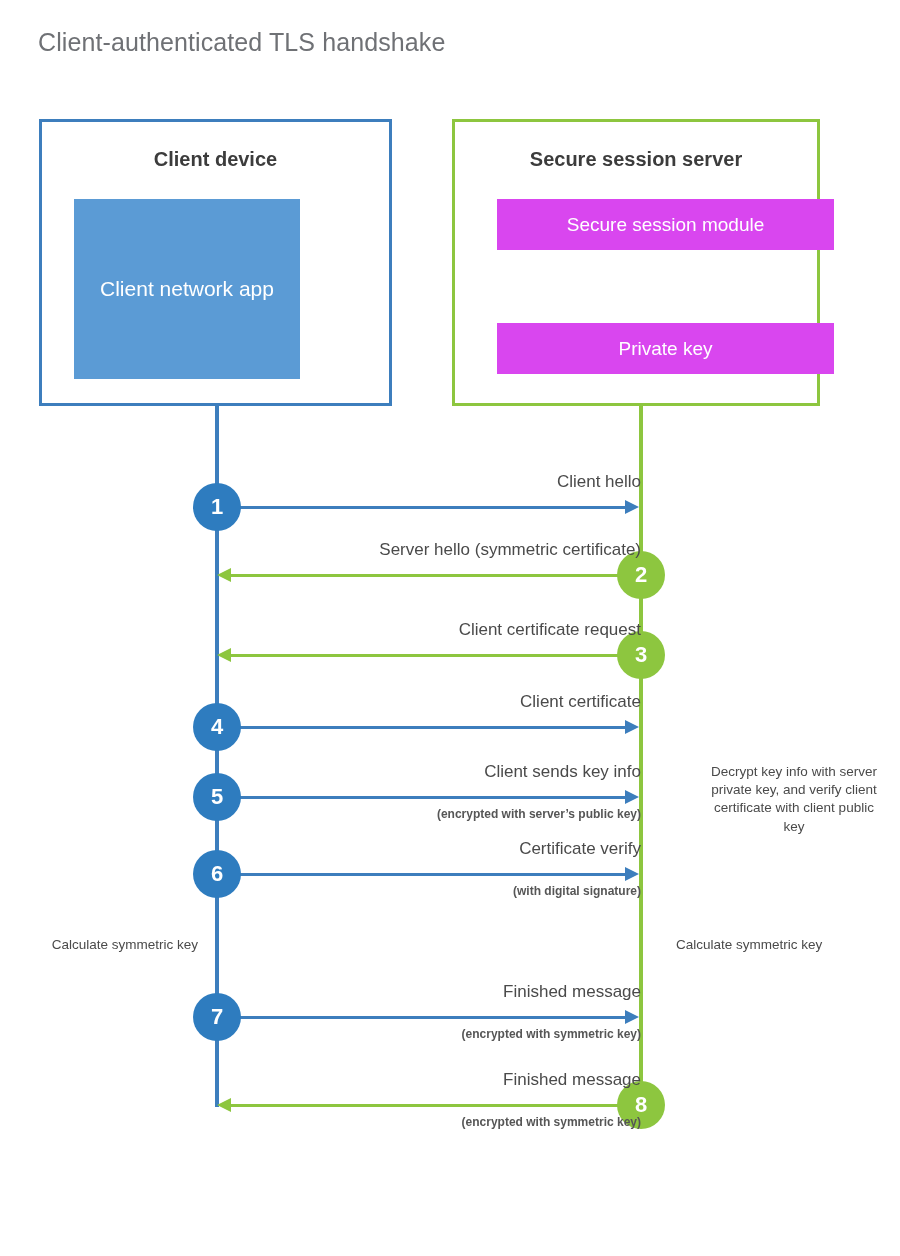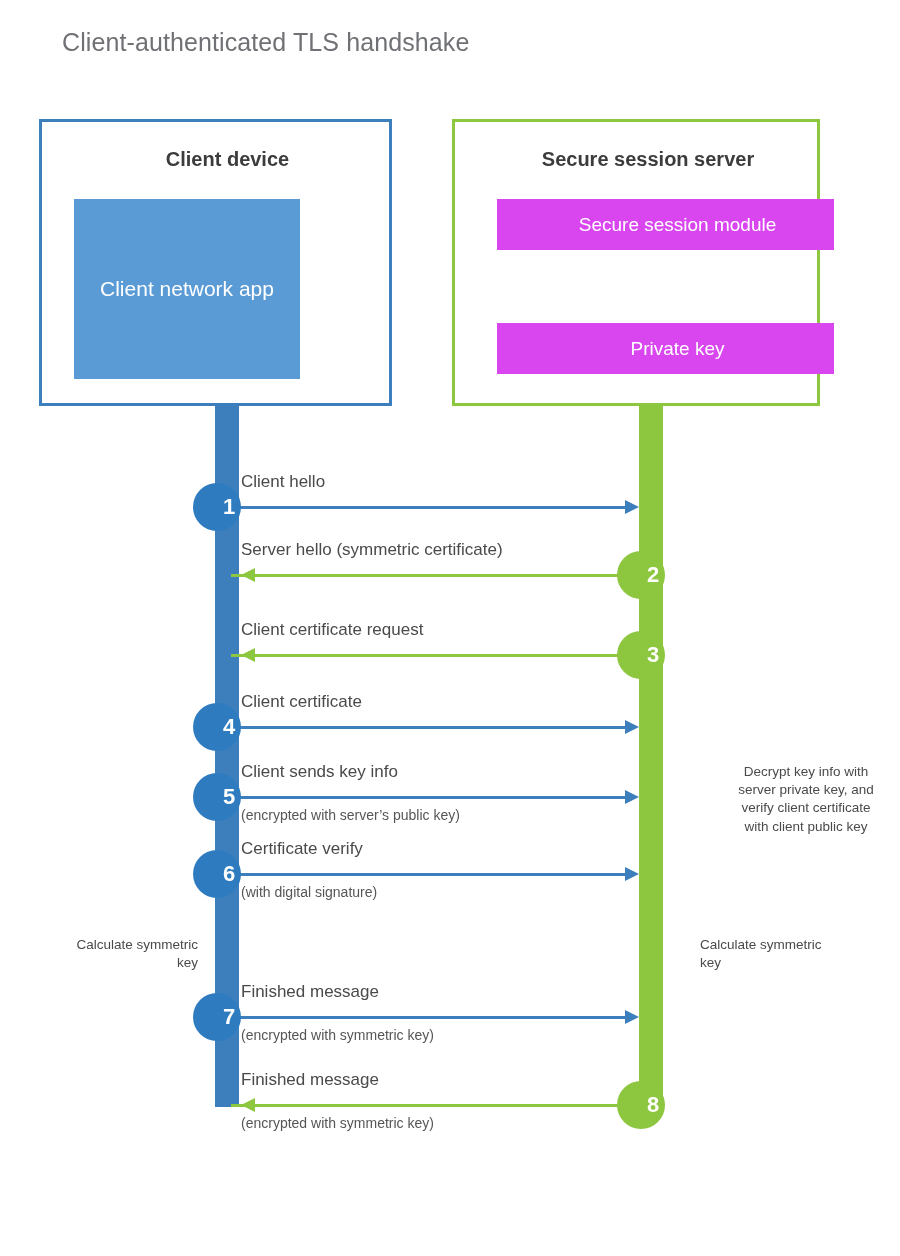--- a/index.html
+++ b/index.html
@@ -1,15 +1,15 @@
 <!DOCTYPE html>
 <html><head>
 <meta charset="utf-8">
 <style>
-  * { box-sizing: border-box; padding-left: 24px; }
+  * { box-sizing: border-box; }
   html, body {
     margin: 0; padding: 0;
     background: #ffffff;
   }
   body {
     width: 900px; height: 1256px;
     position: relative;
     font-family: "Liberation Sans", sans-serif;
     -webkit-font-smoothing: antialiased;
   }
@@ -123,27 +123,27 @@
     color: #ffffff;
     font-size: 22px;
     font-weight: bold;
   }
   .step-circle.blue  { left: 193px; background: #2e7cbf; }
   .step-circle.green { left: 617px; background: #8dc63f; }
 
   .msg-label {
     position: absolute;
     left: 217px; width: 424px;
-    text-align: left;
+    text-align: right;
     font-size: 17px;
     color: #4a4a4a;
     white-space: nowrap;
   }
   .msg-label.primary { top: -35px; }
-  .msg-label.sub { top: 10px; font-size: 14px; color: #565656; }
+  .msg-label.sub { top: 10px; font-size: 12px; color: #565656; font-weight: bold; }
 
   
   .side-note {
     position: absolute;
     font-size: 13.5px;
     line-height: 1.35;
     color: #4a4a4a;
   }
   .side-note.decrypt { left: 704px; top: 763px; width: 180px; text-align: center; }
   .side-note.calc-client { left: 40px; top: 936px; width: 158px; text-align: right; }

